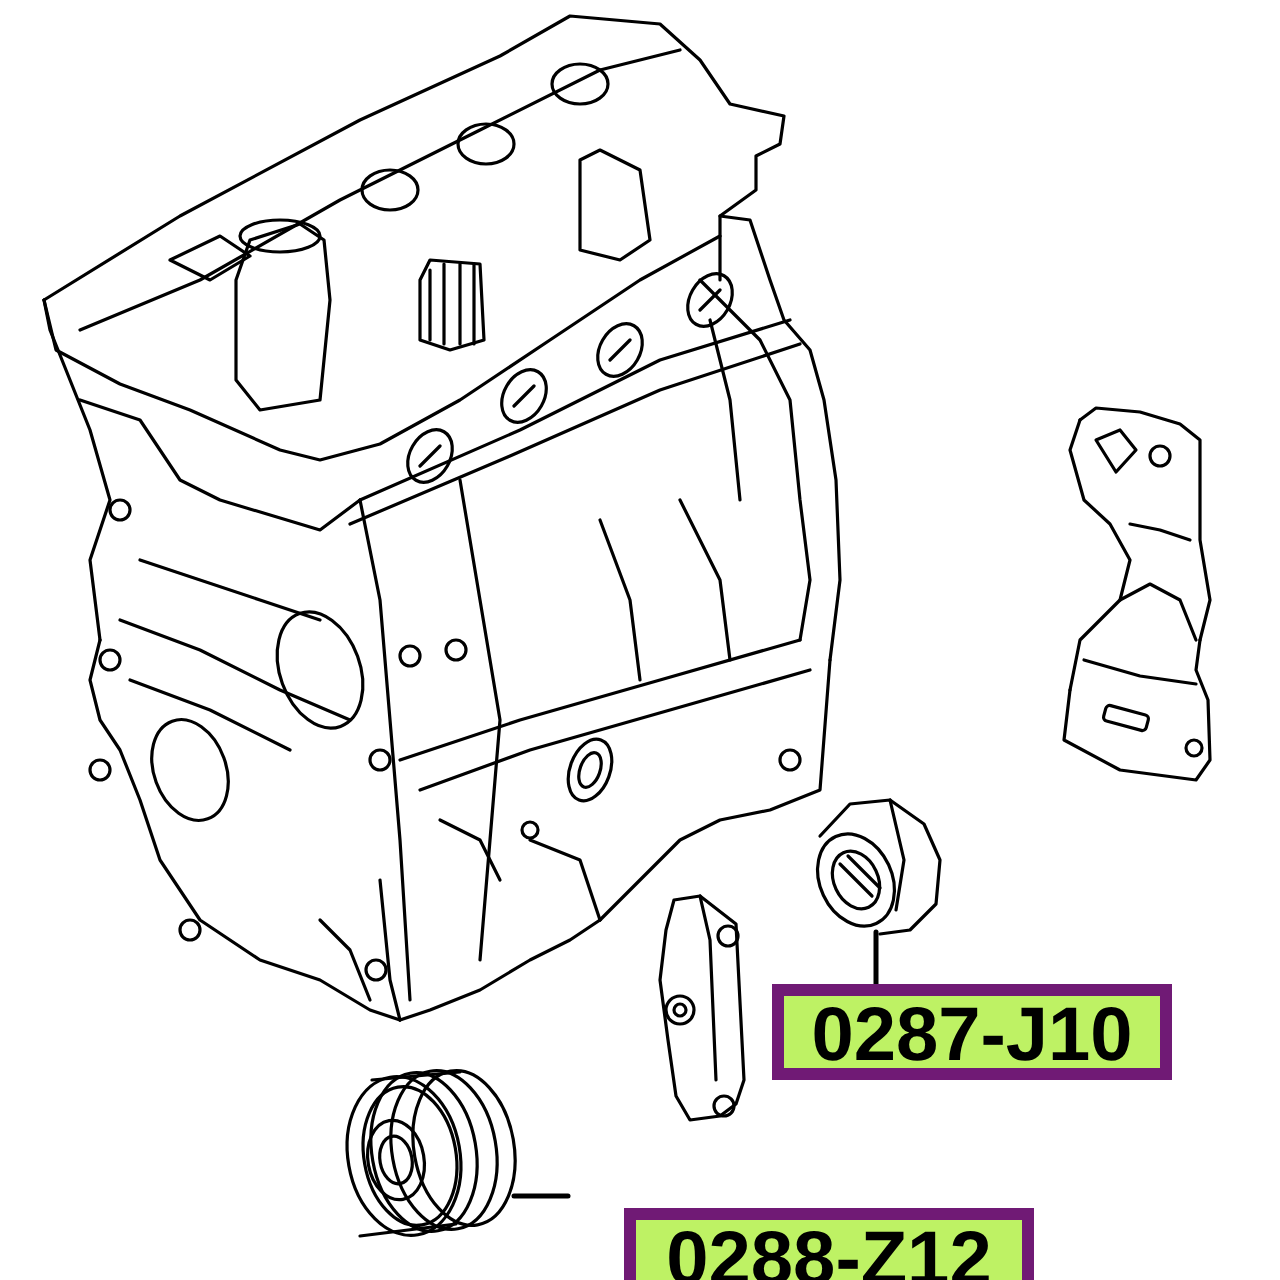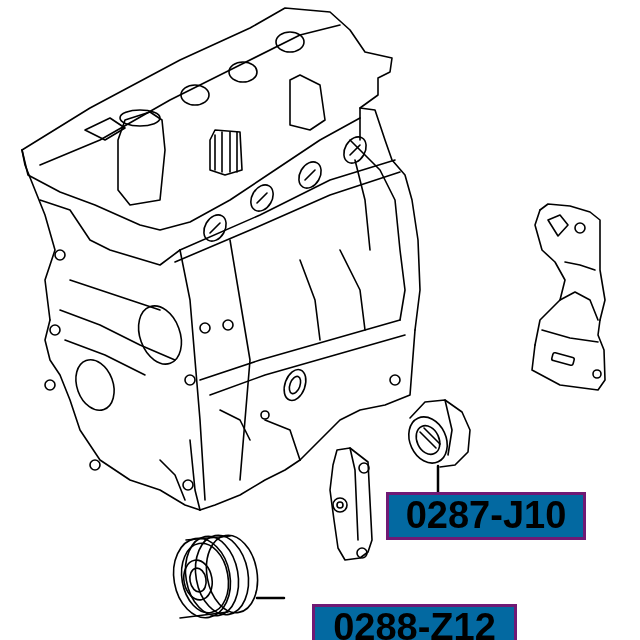--- a/index.html
+++ b/index.html
@@ -1,22 +1,22 @@
 <!DOCTYPE html>
 <html><head>
 <meta charset="utf-8">
 <style>
   html, body { margin: 0; padding: 0; background: #ffffff; }
   body { width: 640px; height: 640px; position: relative; overflow: hidden; font-family: "Liberation Sans", sans-serif; }
   #canvas { position: absolute; left: 0; top: 0; width: 640px; height: 640px; }
   .part-label {
     position: absolute;
     box-sizing: border-box;
-    border: 3px solid #701a75;
-    background: #0369a1;
+    border: 6px solid #701a75;
+    background: #bef264;
     color: #000;
     font-family: "Liberation Sans", sans-serif;
     font-weight: bold;
     font-size: 38px;
     line-height: 40px;
     text-align: center;
     letter-spacing: 0px;
     white-space: nowrap;
   }
   #label-j10 { left: 386px; top: 492px; width: 200px; height: 48px; }

